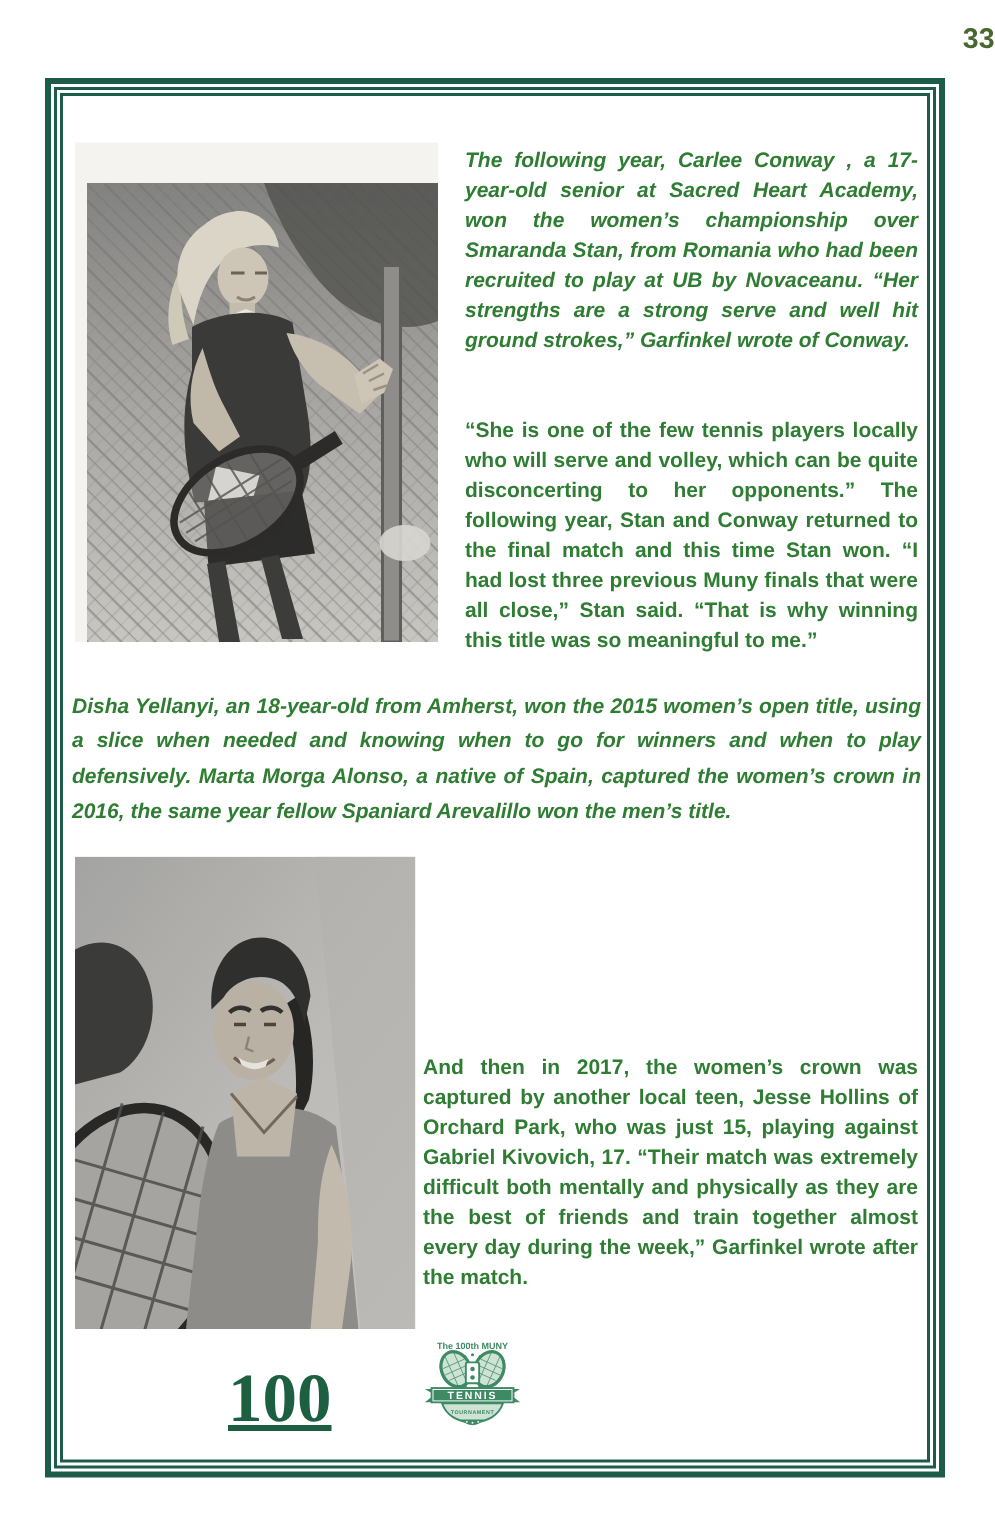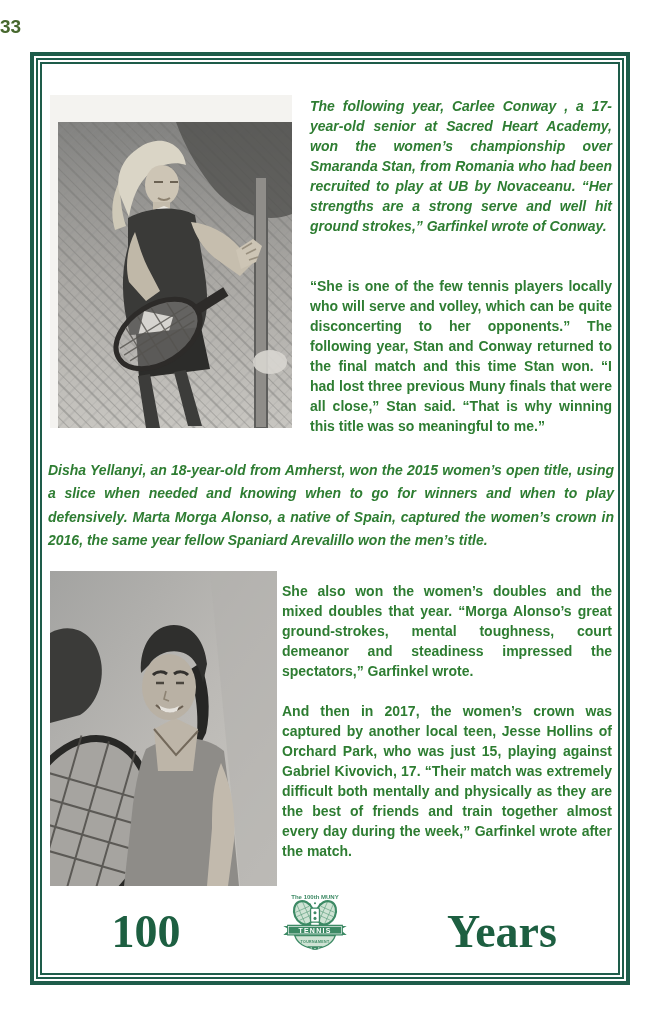--- a/index.html
+++ b/index.html
@@ -1,37 +1,37 @@
 <!DOCTYPE html>
 <html style="--frame_green: #1e5c4a; --text_green: #2e7d32; --page_number_green: #47682e; --footer_green: #1d5f41; --logo_green: #3d8a65; --logo_light: #cfe3d4;"><head>
 <meta charset="utf-8">
 <style>
   html,body{margin:0;padding:0;background:#ffffff;}
   .page{position:relative;width:663px;height:1024px;background:#ffffff;overflow:hidden;
         font-family:"Liberation Sans",sans-serif;}
-  .page-number{position:absolute;top:16px;left:0;right:0;text-align:left;
+  .page-number{position:absolute;top:16px;left:0;right:0;text-align:right;
     font:bold 19px/1.2 "Liberation Sans",sans-serif;color:var(--page_number_green,#47682e);}
   
   .frame{position:absolute;left:30px;top:52px;width:600px;height:933px;box-sizing:border-box;
     border:4px solid var(--frame_green,#1e5c4a);padding:2px;}
   .frame-mid{width:100%;height:100%;box-sizing:border-box;
     border:2px solid var(--frame_green,#1e5c4a);padding:2px;}
   .frame-inner{position:relative;width:100%;height:100%;box-sizing:border-box;
     border:2px solid var(--frame_green,#1e5c4a);}
   .para{position:absolute;margin:0;text-align:justify;color:var(--text_green,#2e7d32);
     font:bold 14px/20px "Liberation Sans",sans-serif;}
   .para-wide{line-height:23.4px;}
   .photo-box{position:absolute;background:#f4f3f0;}
   .photo-img{position:absolute;overflow:hidden;}
   .photo-img svg{display:block;}
   .cropped-letter{position:absolute;left:168px;top:29px;width:26px;height:16px;box-sizing:border-box;
     border-left:6px solid #141414;border-right:6px solid #141414;border-bottom:6px solid #141414;
     border-radius:0 0 12px 12px;}
   .footer-num{position:absolute;font:bold 46px/1 "Liberation Serif",serif;
-    color:var(--footer_green,#1d5f41);text-align:center;}
+    color:var(--footer_green,#1d5f41);text-align:right;text-decoration:underline;}
   .logo{position:absolute;left:240px;top:829px;width:66px;height:66px;}
 </style>
 </head>
 <body>
 
 <div class="page">
 
   <div class="page-number">33</div>
 
   <div class="frame">
@@ -115,21 +115,20 @@
               <path d="M103 104c4-4 10-4 14-1M124 103c4-3 10-3 14 1" stroke="#33312e" stroke-width="3" fill="none"></path>
               <path d="M106 112h8M126 112h8" stroke="#4a453d" stroke-width="2.4" fill="none"></path>
               <path d="M116 120l-2 8 5 2" stroke="#8d8373" stroke-width="1.6" fill="none"></path>
               <path d="M106 134q13 12 27 1" stroke="#6b6052" stroke-width="2.2" fill="none"></path>
               <path d="M109 134q10 7 20 1l-2 5q-8 4-16-1z" fill="#e6e3dd"></path>
               <path d="M91 102c-2-28 13-48 33-48 19 0 31 17 33 39l-4 19c-3-15-9-25-17-29-12-6-29-2-37 11z" fill="#2f2f2d"></path>
             </g>
           </svg>
         </div>
 
-        <p class="para" style="left:240px;top:517px;width:330px;">She also won the women’s doubles and the mixed doubles that year. “Morga Alonso’s great ground-strokes, mental toughness, court demeanor and steadiness impressed the spectators,” Garfinkel wrote.</p>
         <p class="para" style="left:240px;top:637px;width:330px;">And then in 2017, the women’s crown was captured by another local teen, Jesse Hollins of Orchard Park, who was just 15, playing against Gabriel Kivovich, 17. “Their match was extremely difficult both mentally and physically as they are the best of friends and train together almost every day during the week,” Garfinkel wrote after the match.</p>
 
         <div class="footer-num" style="left:29px;top:845px;width:150px;">100</div>
 
         <div class="logo">
           <svg width="66" height="66" viewBox="0 0 104 104">
             <text x="52" y="10" text-anchor="middle" font-family="Liberation Sans, sans-serif" font-size="9.5" font-weight="bold" fill="var(--logo_green,#3d8a65)">The 100th MUNY</text>
             <g>
               <g transform="rotate(-24 38 34)">
                 <ellipse cx="36" cy="30" rx="15" ry="19" fill="var(--logo_light,#cfe3d4)" stroke="var(--logo_green,#3d8a65)" stroke-width="3.4"></ellipse>
@@ -159,18 +158,17 @@
               <path d="M20 67c4 12 16 20 32 20s28-8 32-20z" fill="var(--logo_light,#cfe3d4)" stroke="var(--logo_green,#3d8a65)" stroke-width="2"></path>
               <text x="52" y="78" text-anchor="middle" font-family="Liberation Sans, sans-serif" font-size="5.6" font-weight="bold" letter-spacing="0.6" fill="var(--logo_green,#3d8a65)">TOURNAMENT</text>
               <path d="M40 84c3 4 8 6 12 6s9-2 12-6z" fill="var(--logo_green,#3d8a65)"></path>
               <circle cx="46" cy="86.5" r="1" fill="#ffffff"></circle>
               <circle cx="52" cy="87.5" r="1" fill="#ffffff"></circle>
               <circle cx="58" cy="86.5" r="1" fill="#ffffff"></circle>
             </g>
           </svg>
         </div>
 
-        <div class="footer-num" style="left:390px;top:845px;width:140px;">Years</div>
 
       </div>
     </div>
   </div>
 </div>
 
 </body></html>

